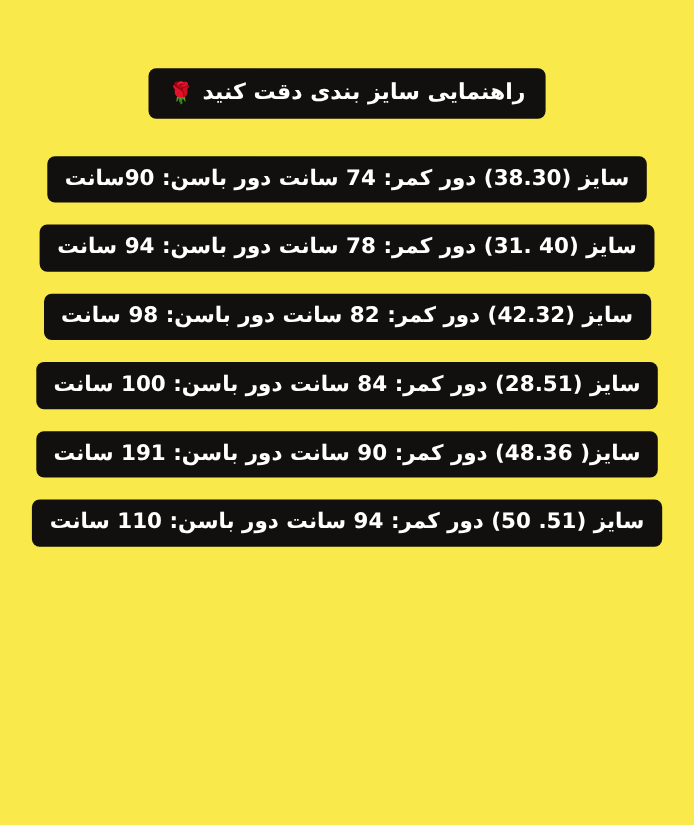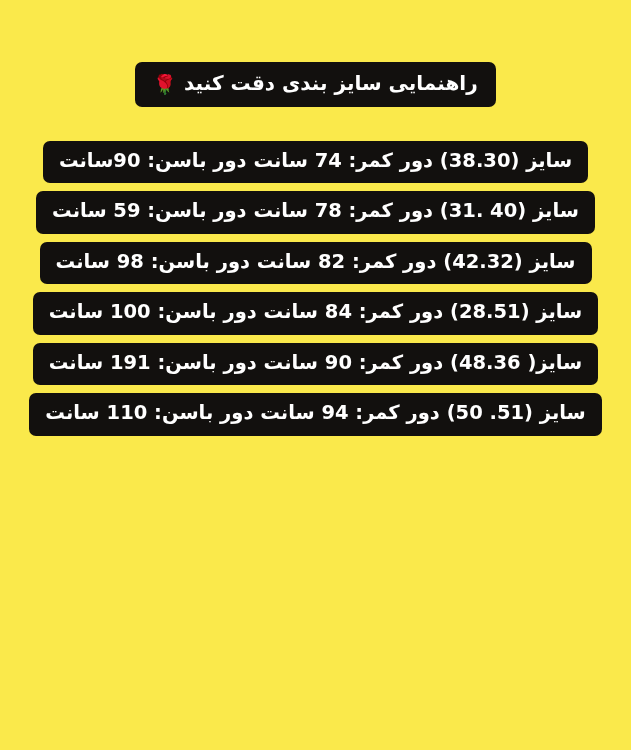--- a/index.html
+++ b/index.html
@@ -44,21 +44,21 @@
   }
   .title-chip .rose {
     font-size: 19px;
     vertical-align: -1px;
   }
   .rows {
     width: 100%;
     display: flex;
     flex-direction: column;
     align-items: center;
-    gap: 8px;
+    gap: 20px;
   }
   .row {
     display: flex;
     justify-content: center;
     width: 100%;
   }
   .chip {
     background: #12100E;
     color: #FFFFFF;
     font-size: 19.5px;
@@ -81,21 +81,21 @@
       <span>راهنمایی سایز بندی دقت کنید</span>
       <span class="rose">🌹</span>
     </div>
   </div>
 
   <div class="rows">
     <div class="row">
       <div class="chip">سایز (38.30)  دور کمر: 74 سانت دور باسن: 90سانت</div>
     </div>
     <div class="row">
-      <div class="chip">سایز (40 .31) دور کمر: 78 سانت دور باسن: 59 سانت</div>
+      <div class="chip">سایز (40 .31) دور کمر: 78 سانت دور باسن: 94 سانت</div>
     </div>
     <div class="row">
       <div class="chip">سایز (42.32)  دور کمر: 82 سانت دور باسن: 98 سانت</div>
     </div>
     <div class="row">
       <div class="chip">سایز (28.51)  دور کمر: 84 سانت دور باسن: 100 سانت</div>
     </div>
     <div class="row">
       <div class="chip">سایز( 48.36)  دور کمر: 90 سانت دور باسن: 191 سانت</div>
     </div>

